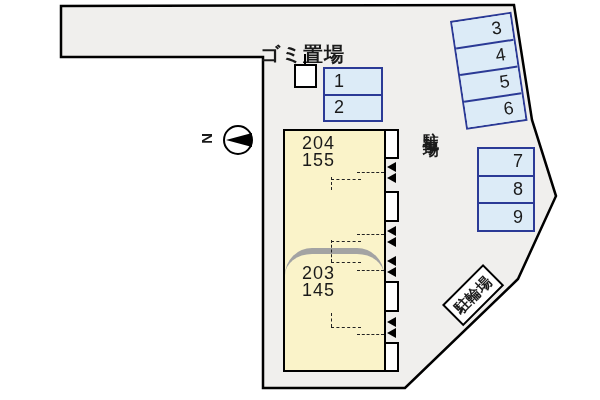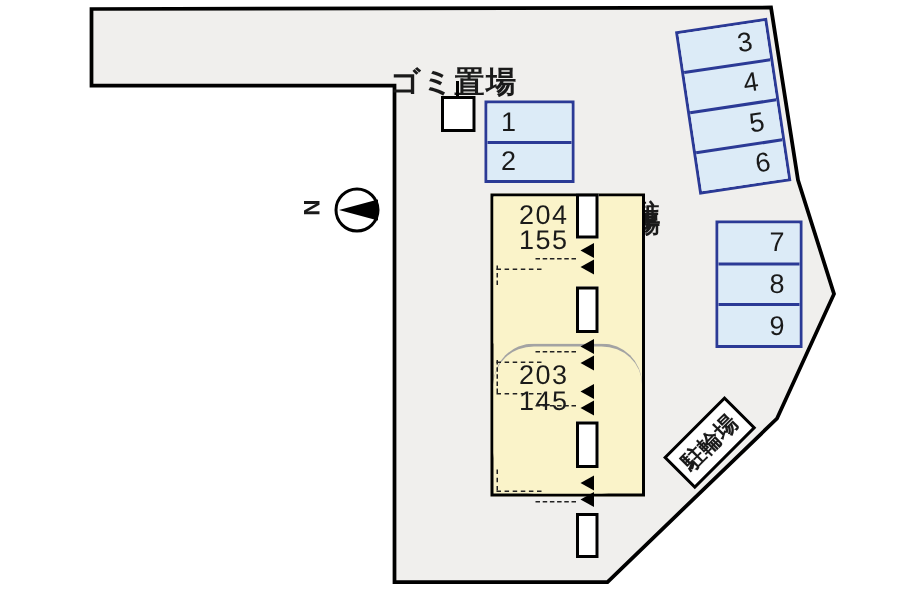--- a/index.html
+++ b/index.html
@@ -12,21 +12,21 @@
   
   .pstack{border:2px solid var(--pborder);display:flex;flex-direction:column;}
   .pspace{flex:1;background:var(--pfill);display:flex;align-items:center;font-size:18px;}
   .pspace.num-left{justify-content:flex-start;padding-left:9px;}
   .pspace.num-right{justify-content:flex-end;padding-right:10px;}
   .pspace + .pspace{border-top:2px solid var(--pborder);}
   .rot36{transform:rotate(-8.5deg);transform-origin:top left;}
   
   .building{background:var(--bfill);border:2px solid #000;display:flex;flex-direction:column;}
   .unit{flex:1;position:relative;background:var(--bfill);}
-  .unit + .unit{border-top:2px solid #a3a3a3;border-radius:27px;}
+  .unit + .unit{border-top:6px solid #a3a3a3;border-radius:27px;}
   .unit-label{position:absolute;left:17px;font-size:18px;line-height:17px;letter-spacing:1px;}
   .porch{background:#fff;border:2px solid #000;}
   
   .dash-h{height:0;border-top:1px dashed #222;}
   .dash-v{width:0;border-left:1px dashed #222;}
   
   .tri-left{width:0;height:0;border-top:5px solid transparent;border-bottom:5px solid transparent;border-right:9px solid #000;}
   
   .compass-circle{width:30px;height:30px;border:2px solid #000;border-radius:50%;background:#fff;}
   .compass-needle{width:0;height:0;border-top:7px solid transparent;border-bottom:7px solid transparent;border-right:26px solid #000;}
@@ -70,21 +70,21 @@
   </div>
 
   <div class="abs pstack" style="left:477px;top:147px;width:58px;height:85px;">
     <div class="pspace num-right">7</div>
     <div class="pspace num-right">8</div>
     <div class="pspace num-right">9</div>
   </div>
 
   <div class="abs lbl lbl-parking" style="left:420px;top:120px;">駐車場</div>
 
-  <div class="abs building" style="left:283px;top:129px;width:103px;height:202px;margin-left:44px;">
+  <div class="abs building" style="left:283px;top:129px;width:103px;height:243px;">
     <div class="unit">
       <div class="unit-label" style="top:4px;">
         <div>204</div>
         <div>155</div>
       </div>
     </div>
     <div class="unit">
       <div class="unit-label" style="top:11px;">
         <div>203</div>
         <div>145</div>

